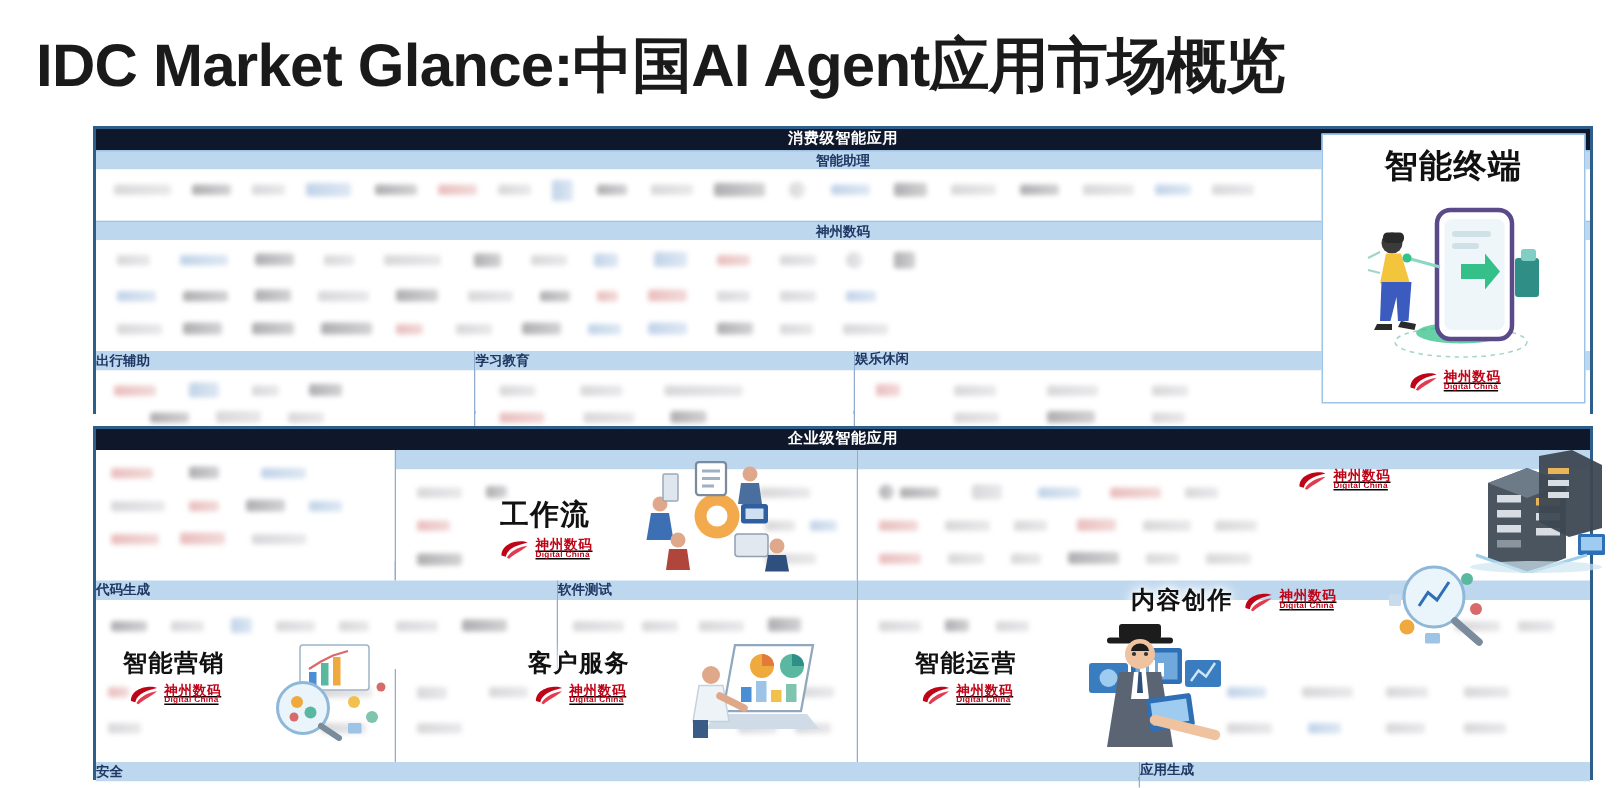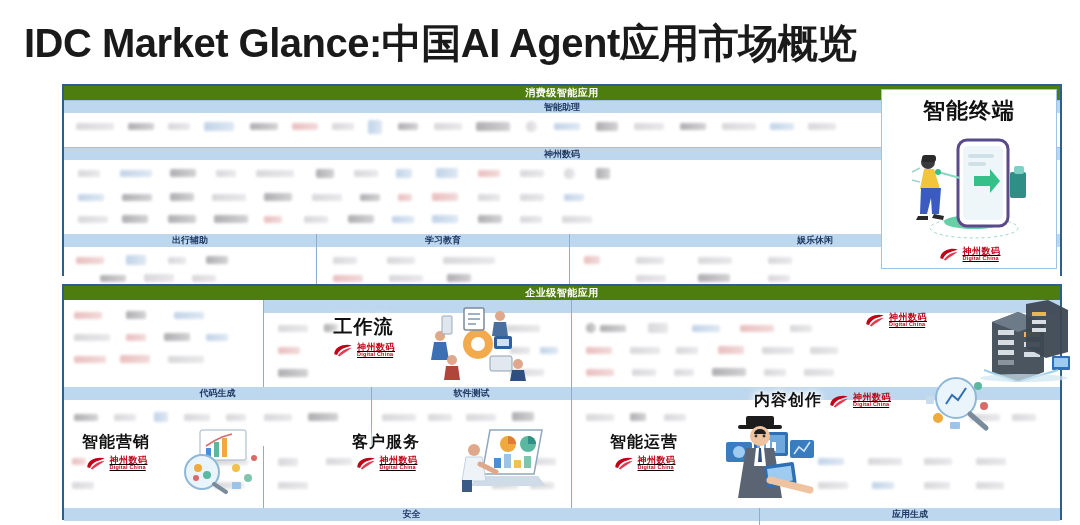--- a/index.html
+++ b/index.html
@@ -21,36 +21,36 @@
 
   
   .frame {
     position: absolute; left: 62px; width: 1000px;
     border: 2px solid #2e5f8a; background: #ffffff;
   }
   #consumer-frame { top: 84px; height: 192px; }
   #enterprise-frame { top: 284px; height: 236px; }
 
   .band-main {
-    background: #4d7c0f; color: #ffffff;
+    background: #0f172a; color: #ffffff;
     font-size: 10px; font-weight: 700; text-align: center;
     line-height: 14px; height: 14px; letter-spacing: 0.5px;
   }
   .band-sub {
     background: #bdd7ee; color: #1f3864;
     font-size: 9px; font-weight: 700; text-align: center;
     line-height: 13px; height: 13px;
     border-top: 1px solid #9dc3e6;
   }
   .cols { display: flex; position: relative; }
   .col { position: relative; border-right: 1px solid #8faccd; }
-  .col:last-child { border-right: none; }
+  .col:last-child { border-right: none; font-family: Liberation Mono, monospace; }
   .col-head {
     background: #bdd7ee; color: #1f3864;
-    font-size: 9px; font-weight: 700; text-align: center;
+    font-size: 9px; font-weight: 700; 
     line-height: 13px; height: 13px;
   }
 
   
   .logos { position: relative; width: 100%; overflow: hidden; background:#fff; }
   .lg {
     position: absolute;
     border-radius: 2px;
     filter: blur(1.6px);
     opacity: 0.55;
@@ -389,21 +389,21 @@
         <div class="logos" style="height:30px">
           
           
           
           
           
         </div>
       </div>
     </div>
 
-    <div class="callout" style="left:268px; top:28px">
+    <div class="callout" style="left:268px; top:44px">
       <div class="ctext">工作流</div>
       <div class="dc-logo">
         <svg class="dc-mark" viewBox="0 0 30 22">
           <path d="M3 17 C3 5, 20 2, 27 5 C20 7, 9 9, 7 18 Z" fill="#c00418"></path>
           <path d="M8 19 C12 12, 20 9, 27 8 C21 13, 14 16, 10 20 Z" fill="#e23a4e"></path>
         </svg>
         <div class="dc-words">
           <span class="dc-cn">神州数码</span>
           <span class="dc-en">Digital China</span>
         </div>

